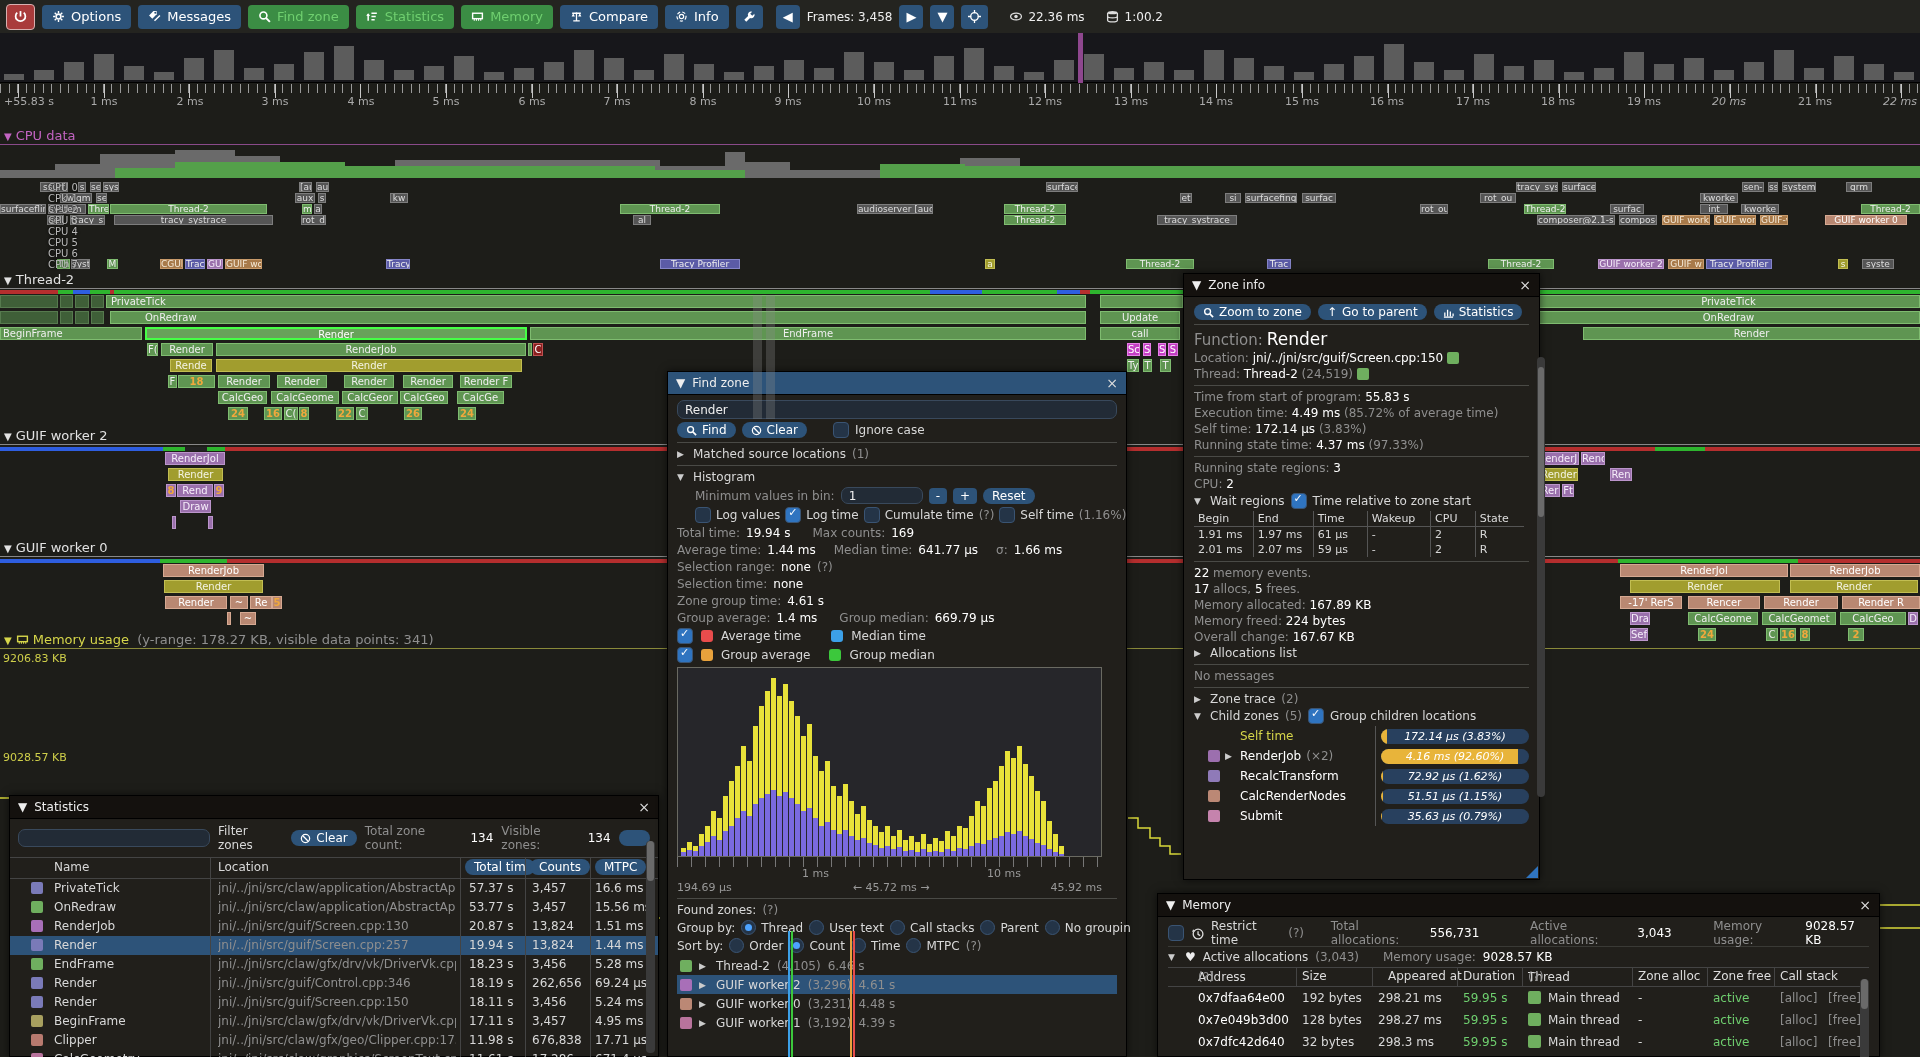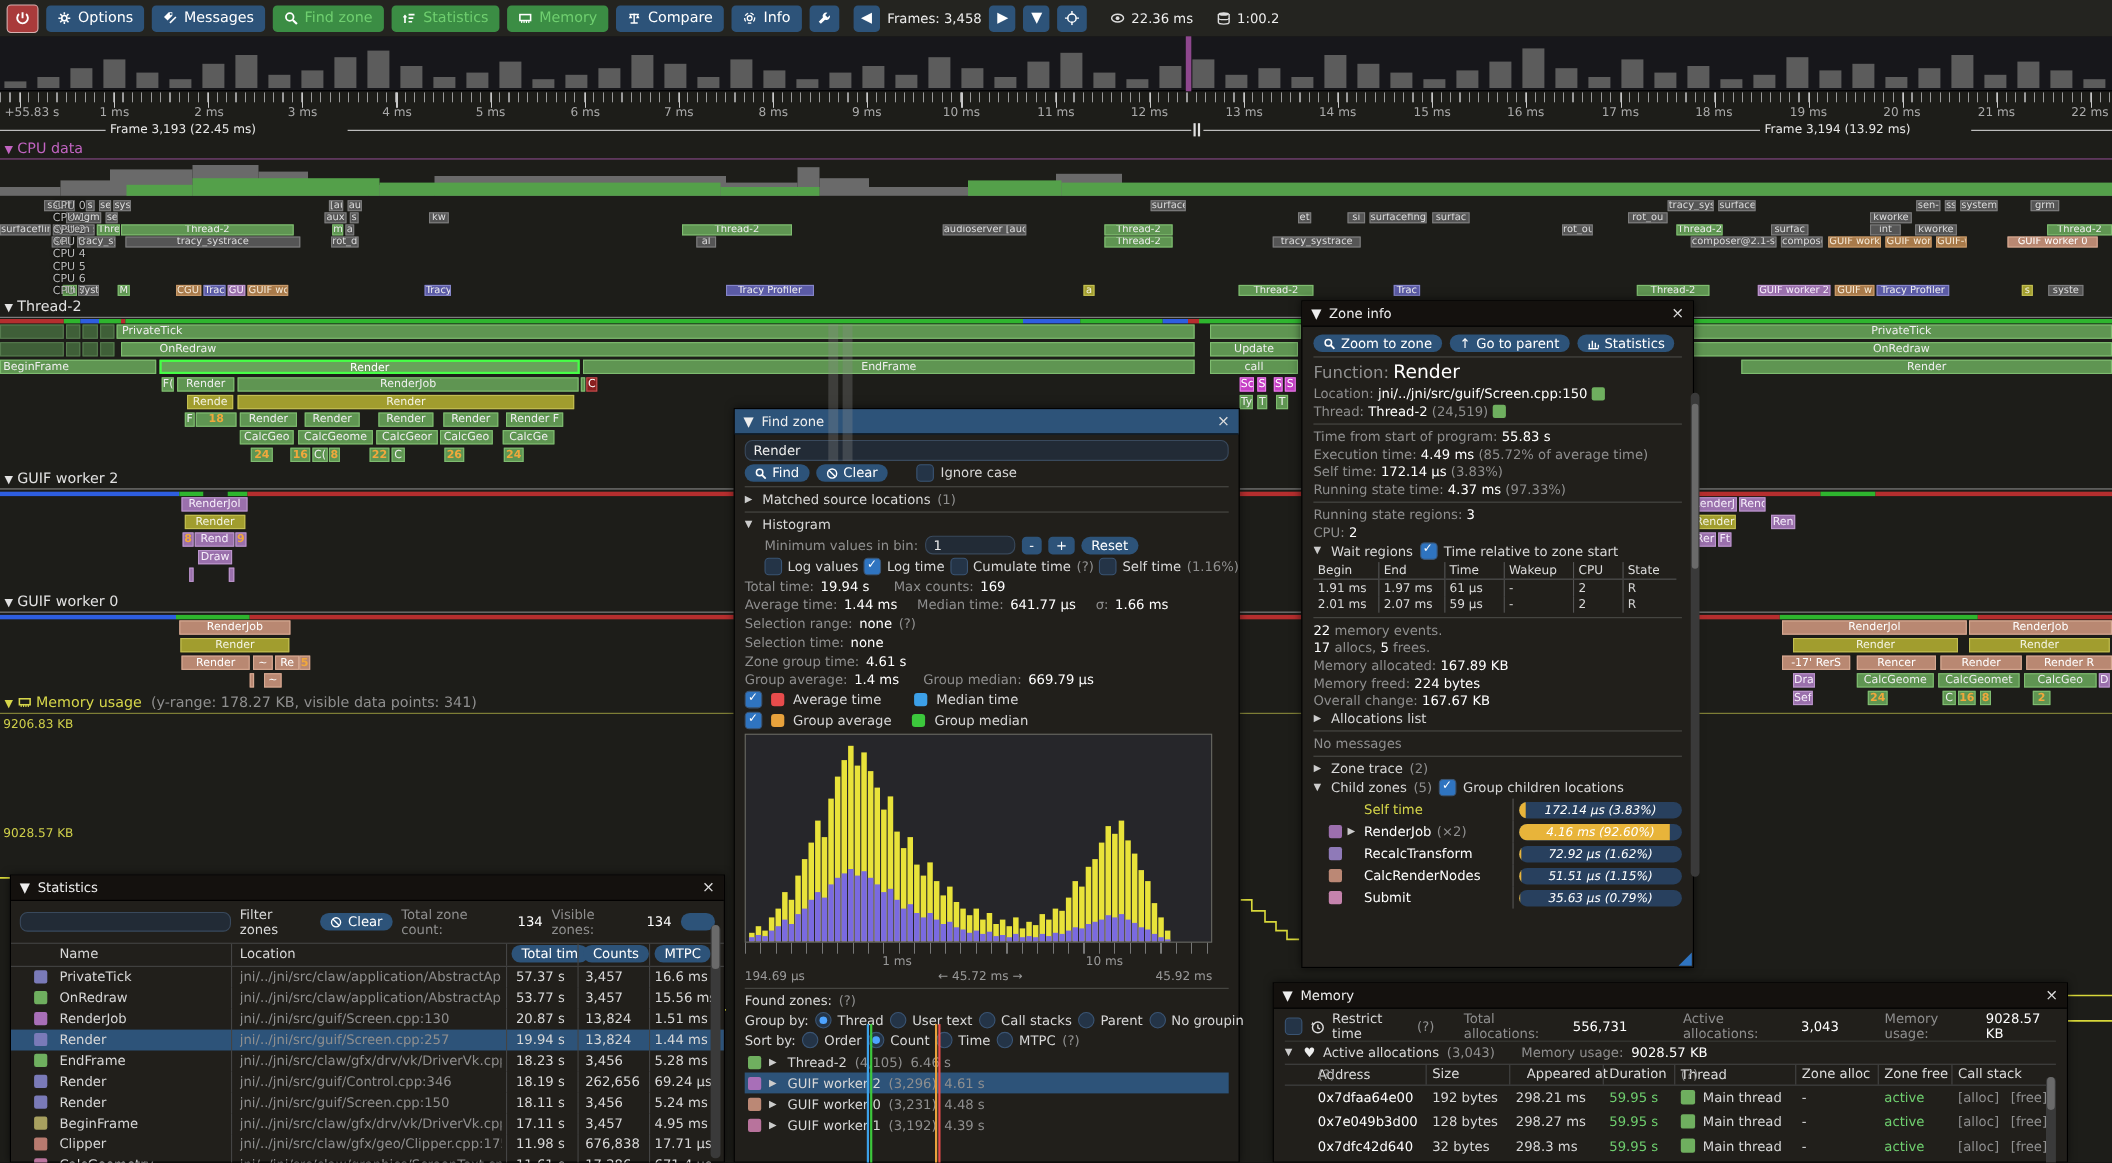--- a/index.html
+++ b/index.html
@@ -361,36 +361,26 @@
         <span class="rlabel" style="left: 874px;">10 ms</span>
         <span class="rlabel" style="left: 960px;">11 ms</span>
         <span class="rlabel" style="left: 1045px;">12 ms</span>
         <span class="rlabel" style="left: 1131px;">13 ms</span>
         <span class="rlabel" style="left: 1216px;">14 ms</span>
         <span class="rlabel" style="left: 1302px;">15 ms</span>
         <span class="rlabel" style="left: 1387px;">16 ms</span>
         <span class="rlabel" style="left: 1473px;">17 ms</span>
         <span class="rlabel" style="left: 1558px;">18 ms</span>
         <span class="rlabel" style="left: 1644px;">19 ms</span>
-        <span class="rlabel" style="left: 1729px;">20 ms</span>
+        <span class="rlabel" style="left: 1729px; font-style: italic;">20 ms</span>
         <span class="rlabel" style="left: 1815px;">21 ms</span>
-        <span class="rlabel" style="left: 1900px;">22 ms</span>
+        <span class="rlabel" style="left: 1900px; font-style: italic;">22 ms</span>
       </div>
   </div>
 
-  <div class="framerow">
-    <div class="fline" style="left:0;width:96px;"></div>
-    <span class="flabel" style="left:100px;">Frame 3,193 (22.45 ms)</span>
-    <div class="fline" style="left:316px;width:767px;"></div>
-    <div class="fsplit" style="left:1085px;"></div>
-    <div class="fsplit" style="left:1089px;"></div>
-    <div class="fline" style="left:1094px;width:506px;"></div>
-    <span class="flabel" style="left:1604px;">Frame 3,194 (13.92 ms)</span>
-    <div class="fline" style="left:1792px;width:128px;"></div>
-  </div>
 
   <div class="timeline">
     <svg id="memline">
         <polyline points="0,672 60,672 60,682 95,682 95,702 130,702 130,748 168,748 168,790 214,790 214,762 238,762 238,770 268,770 268,776 300,776 300,782 338,782 338,792 660,792"></polyline>
         <polyline points="1128,692 1138,692 1138,702 1150,702 1150,712 1160,712 1160,720 1170,720 1170,728 1181,728"></polyline>
         <polyline points="1880,779 1920,779"></polyline>
         <polyline points="1880,802 1920,802"></polyline>
       </svg>
 
     <div class="sechdr" style="top:2px;color:#c264c2;"><span class="arr">▼</span><span>CPU data</span></div>

